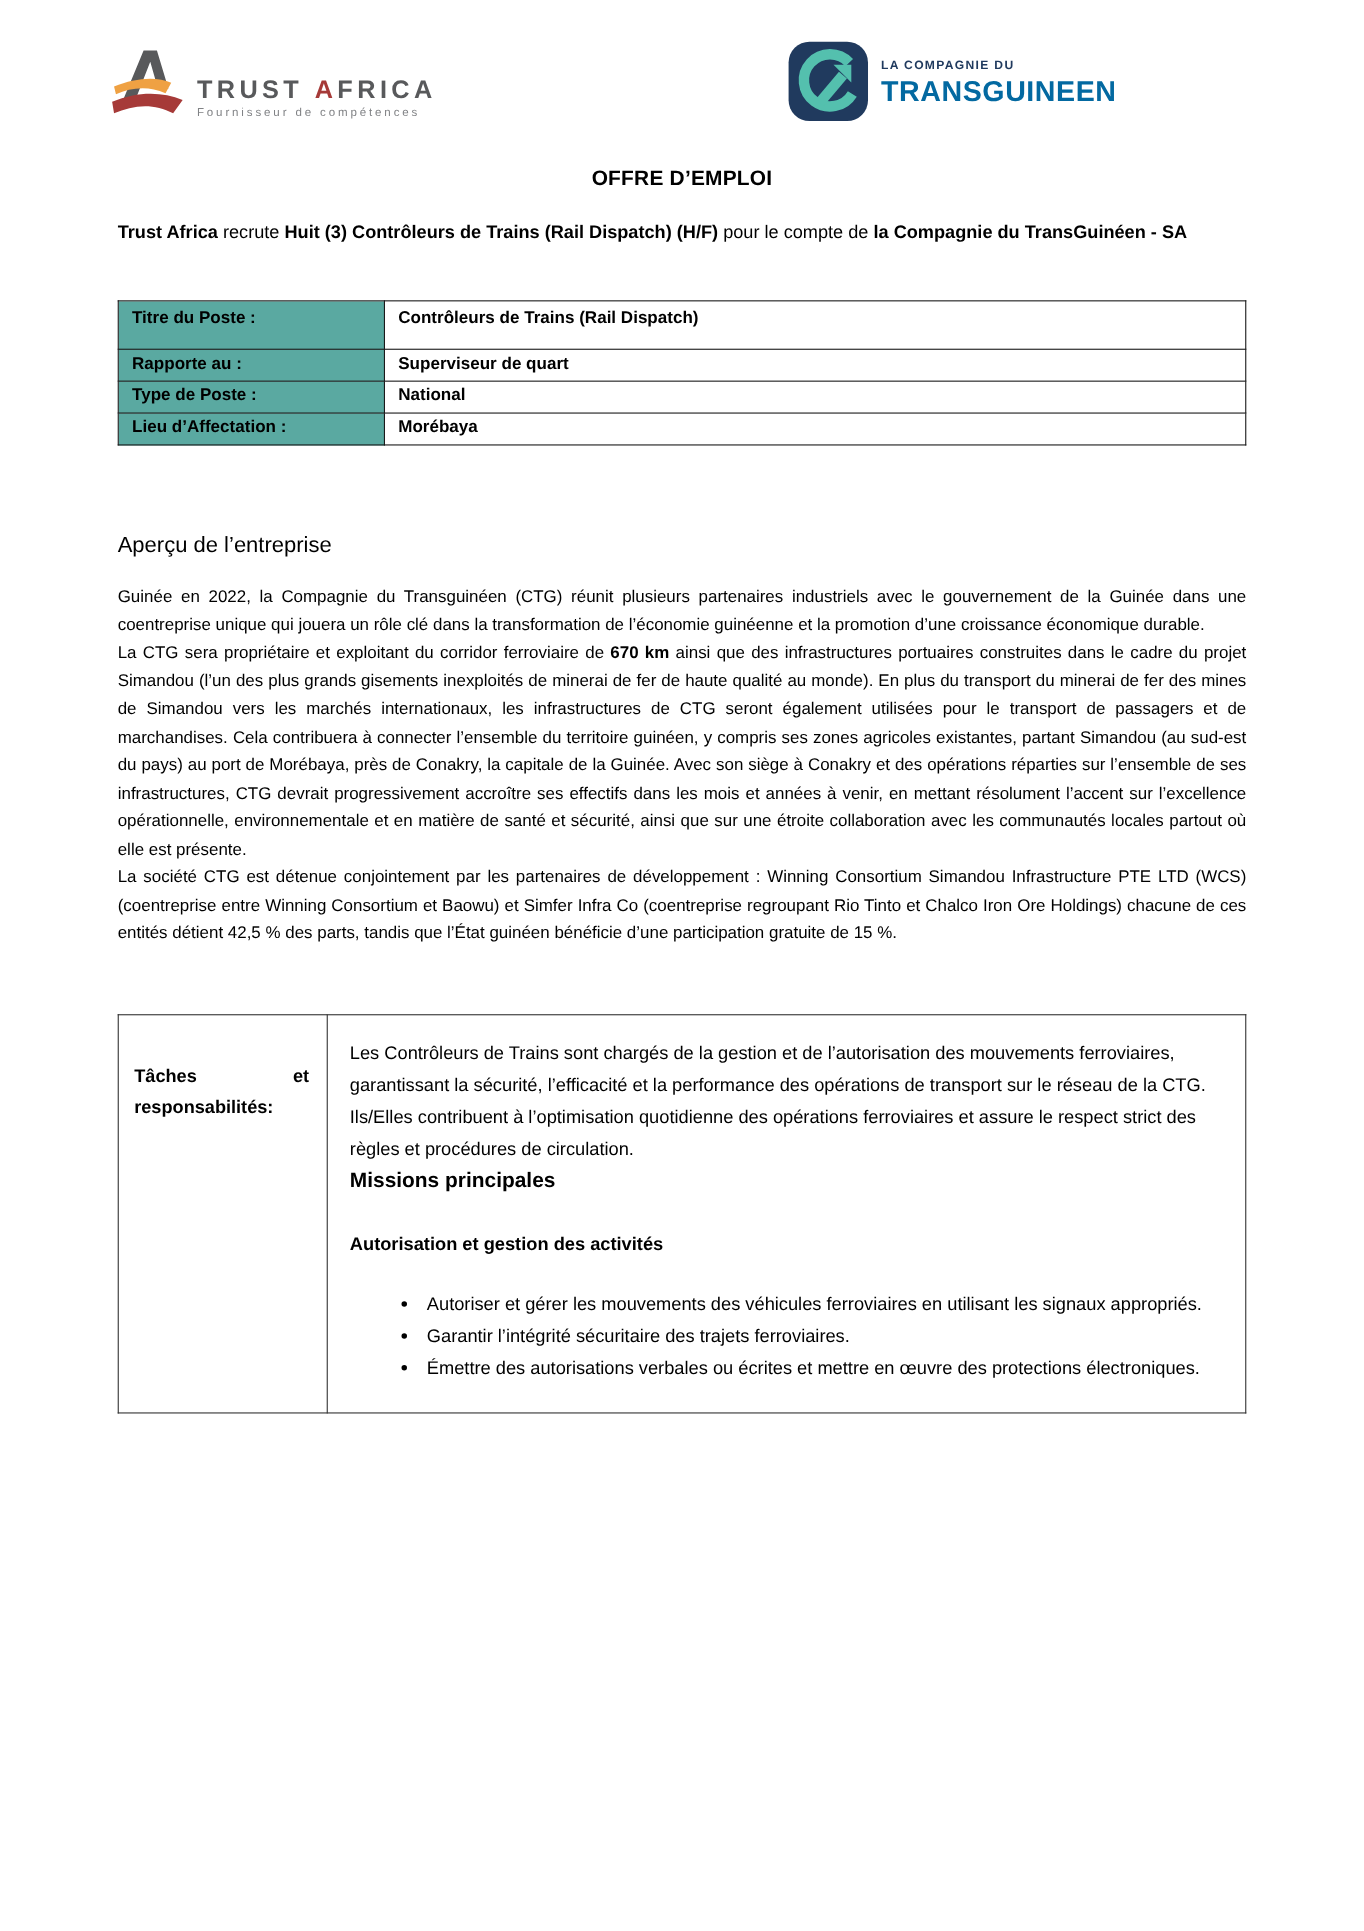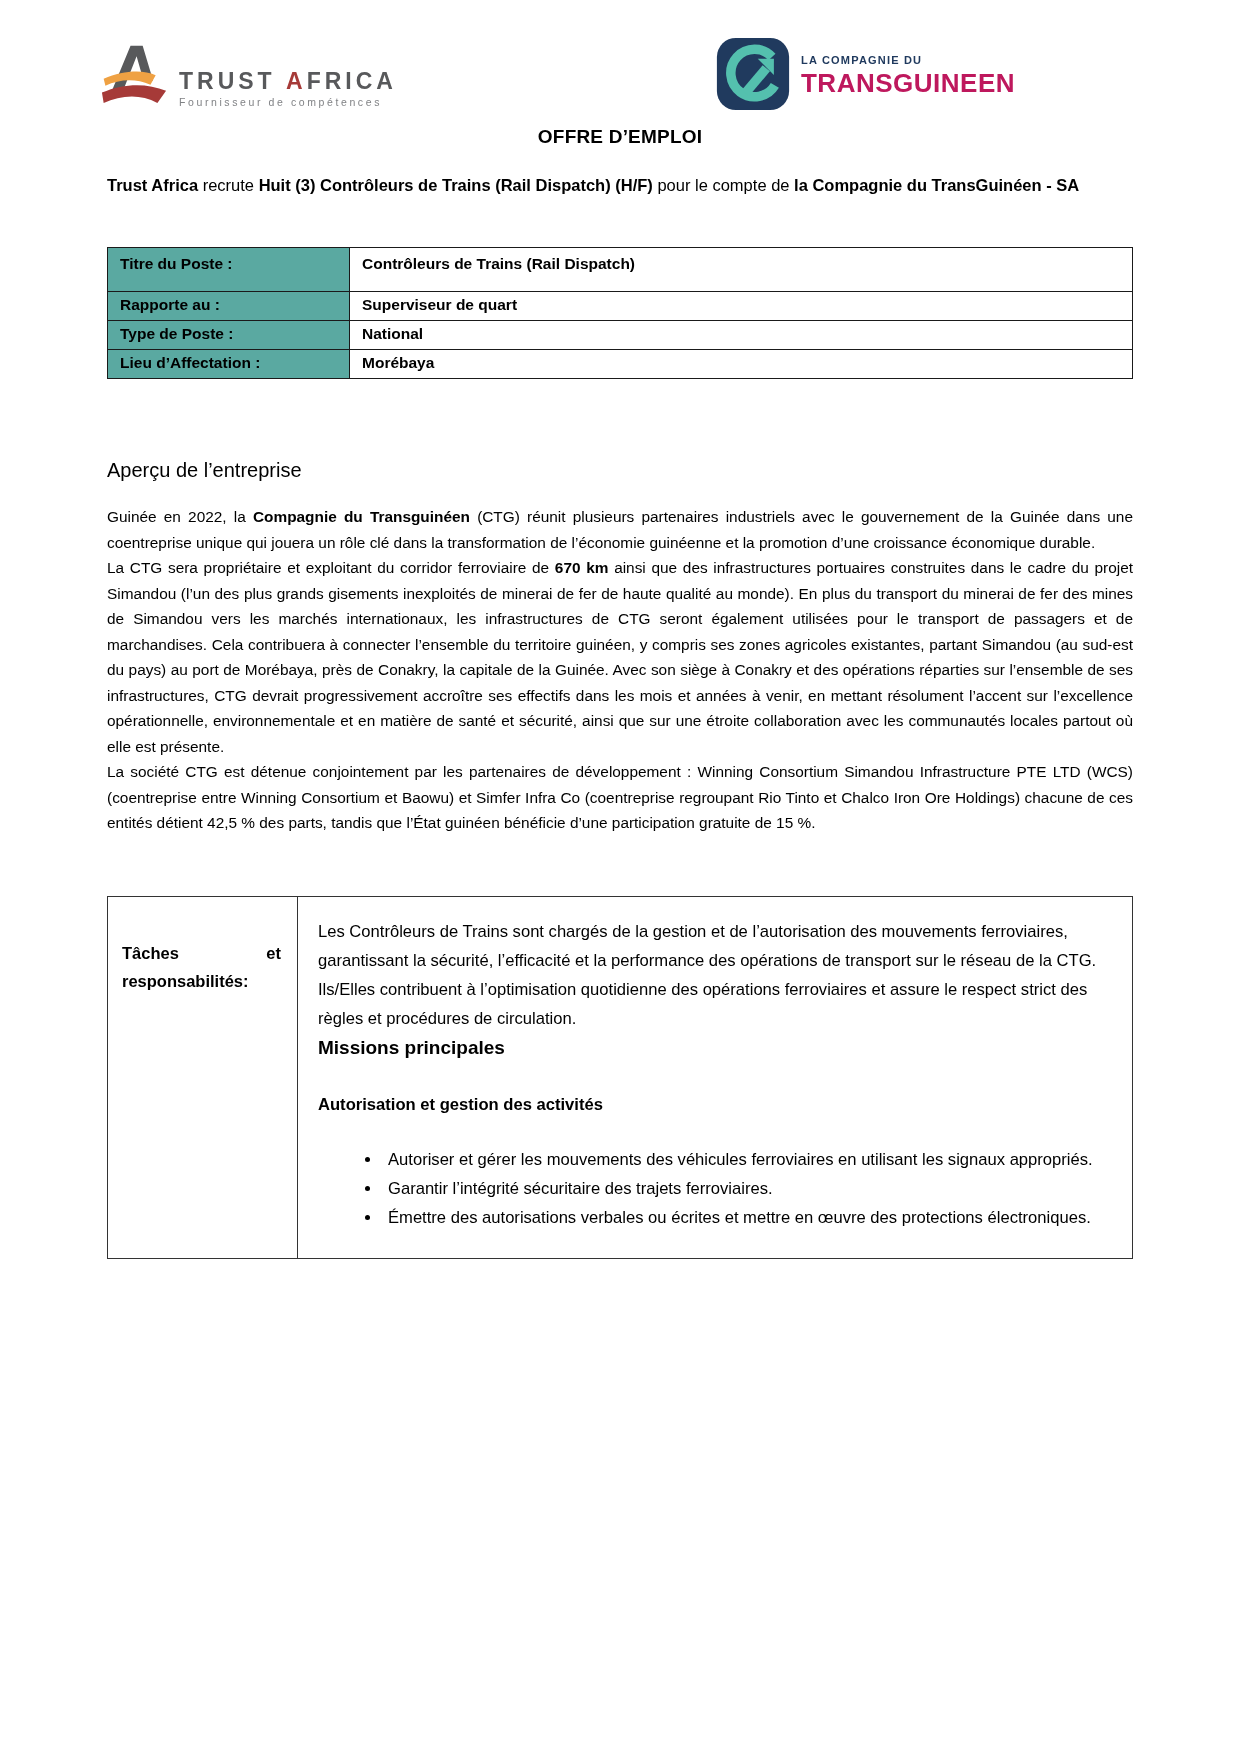--- a/index.html
+++ b/index.html
@@ -19,24 +19,24 @@
   .trust-mark { width:78px; height:70px; flex:0 0 auto; }
   .trust-text { display:flex; flex-direction:column; margin-top:22px; }
   .trust-name { font-size:23px; letter-spacing:4px; color:#58595B; font-weight:600; line-height:24px; white-space:nowrap; }
   .trust-name .accent { color:#A63A38; }
   .trust-tagline { font-size:10.5px; letter-spacing:2.6px; color:#808285; margin-top:3px; white-space:nowrap; }
 
   .ctg-logo { display:flex; align-items:center; gap:10px; margin-top:-6px; margin-right:118px; }
   .ctg-mark { width:76px; height:76px; flex:0 0 auto; }
   .ctg-text { display:flex; flex-direction:column; justify-content:center; margin-top:4px; }
   .ctg-line1 { font-size:11px; font-weight:700; letter-spacing:1.2px; color:#203A5E; }
-  .ctg-line2 { font-size:26px; font-weight:700; letter-spacing:0.5px; color:#be185d; margin-top:2px; }
+  .ctg-line2 { font-size:26px; font-weight:700; letter-spacing:0.5px; color:#0369a1; margin-top:2px; }
 
   
-  .doc-title { text-align:center; font-size:19px; font-weight:700; margin-top:14px; letter-spacing:0.2px; }
+  .doc-title { text-align:center; font-size:19px; font-weight:700; margin-top:40px; letter-spacing:0.2px; }
   .intro { margin-top:24px; font-size:16.5px; line-height:27px; text-align:justify; }
 
   
   .job-table { width:100%; border-collapse:collapse; margin-top:48px; }
   .job-table td { border:1.6px solid #1a1a1a; vertical-align:top; font-weight:700; font-size:15.5px; padding:4px 12px 4px 12px; }
   .job-table td.label { background:#5AA9A1; width:242px; }
   .job-table tr.first td { height:44px; padding-top:7px; }
   .job-table tr.small td { height:29px; }
 
   
@@ -108,21 +108,21 @@
         </tr>
         <tr class="small">
           <td class="label">Lieu d’Affectation :</td>
           <td>Morébaya</td>
         </tr>
       </tbody>
     </table>
 
     <div class="section-heading">Aperçu de l’entreprise</div>
     <div class="overview">
-      <p><span>Guinée en 2022, la </span><span style="font-weight: 700;">Compagnie du Transguinéen</span><span> (CTG) réunit plusieurs partenaires industriels avec le gouvernement de la Guinée dans une coentreprise unique qui jouera un rôle clé dans la transformation de l’économie guinéenne et la promotion d’une croissance économique durable.</span></p>
+      <p><span>Guinée en 2022, la </span><span style="font-weight: 400;">Compagnie du Transguinéen</span><span> (CTG) réunit plusieurs partenaires industriels avec le gouvernement de la Guinée dans une coentreprise unique qui jouera un rôle clé dans la transformation de l’économie guinéenne et la promotion d’une croissance économique durable.</span></p>
       <p><span>La CTG sera propriétaire et exploitant du corridor ferroviaire de </span><span style="font-weight: 700;">670 km</span><span> ainsi que des infrastructures portuaires construites dans le cadre du projet Simandou (l’un des plus grands gisements inexploités de minerai de fer de haute qualité au monde). En plus du transport du minerai de fer des mines de Simandou vers les marchés internationaux, les infrastructures de CTG seront également utilisées pour le transport de passagers et de marchandises. Cela contribuera à connecter l’ensemble du territoire guinéen, y compris ses zones agricoles existantes, partant Simandou (au sud-est du pays) au port de Morébaya, près de Conakry, la capitale de la Guinée. Avec son siège à Conakry et des opérations réparties sur l’ensemble de ses infrastructures, CTG devrait progressivement accroître ses effectifs dans les mois et années à venir, en mettant résolument l’accent sur l’excellence opérationnelle, environnementale et en matière de santé et sécurité, ainsi que sur une étroite collaboration avec les communautés locales partout où elle est présente.</span></p>
       <p><span>La société CTG est détenue conjointement par les partenaires de développement : Winning Consortium Simandou Infrastructure PTE LTD (WCS) (coentreprise entre Winning Consortium et Baowu) et Simfer Infra Co (coentreprise regroupant Rio Tinto et Chalco Iron Ore Holdings) chacune de ces entités détient 42,5 % des parts, tandis que l’État guinéen bénéficie d’une participation gratuite de 15 %.</span></p>
     </div>
 
     <table class="tasks-table">
       <tbody>
         <tr>
           <td class="tasks-left">
             <div class="line1">
               <span>Tâches</span>

